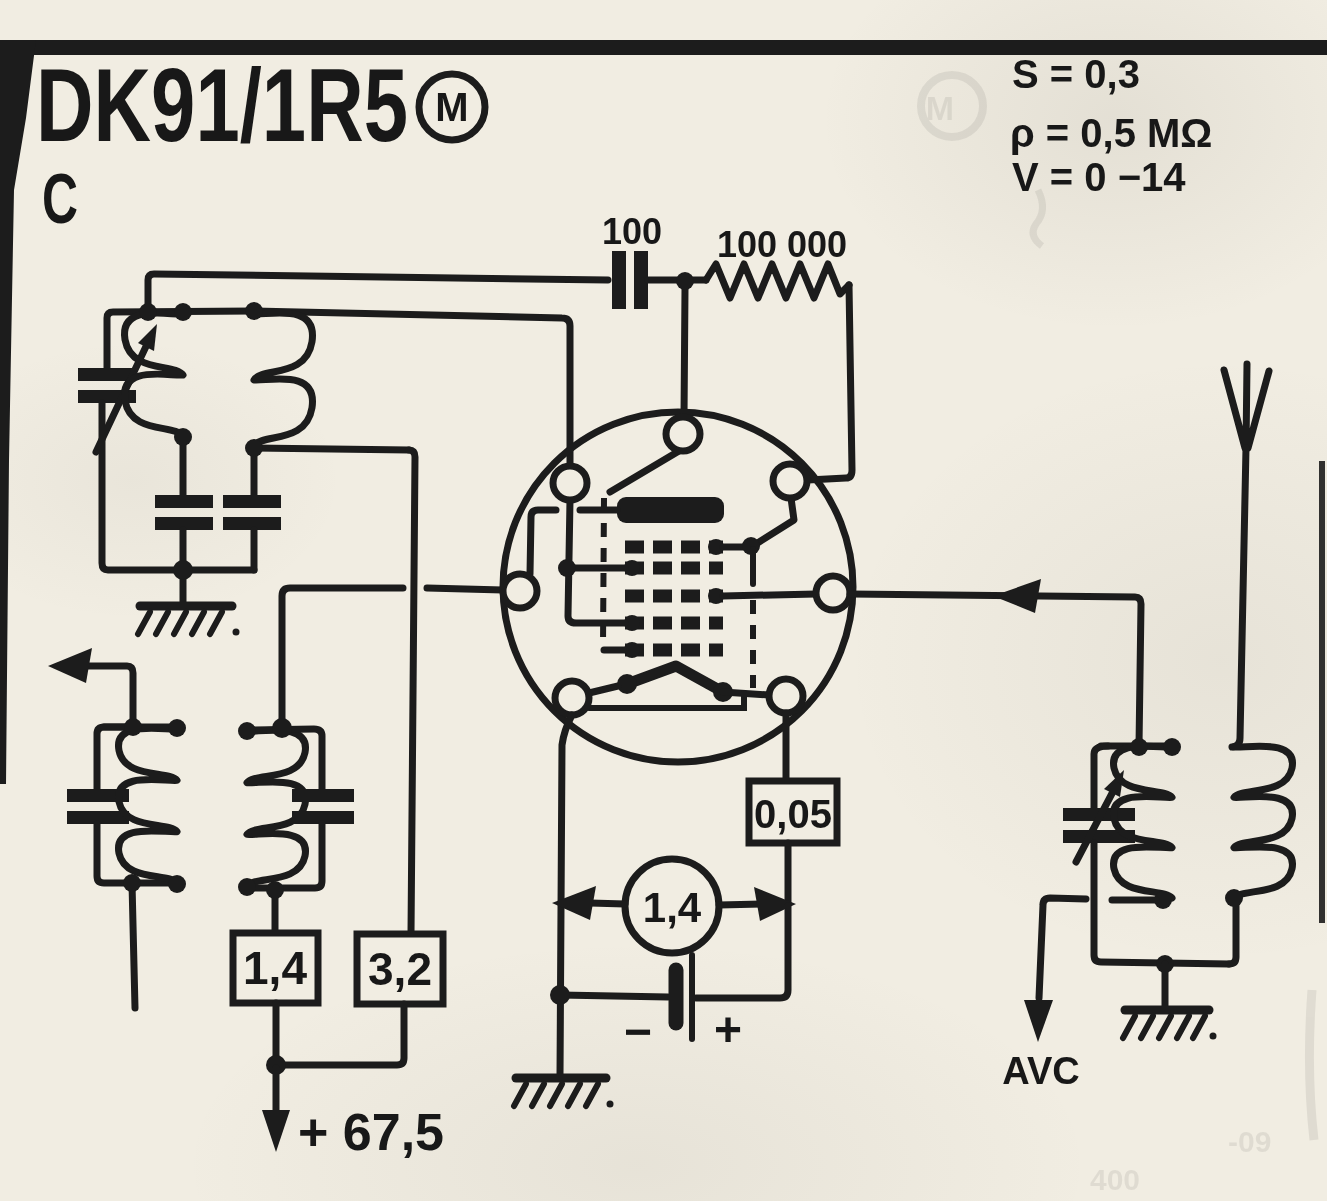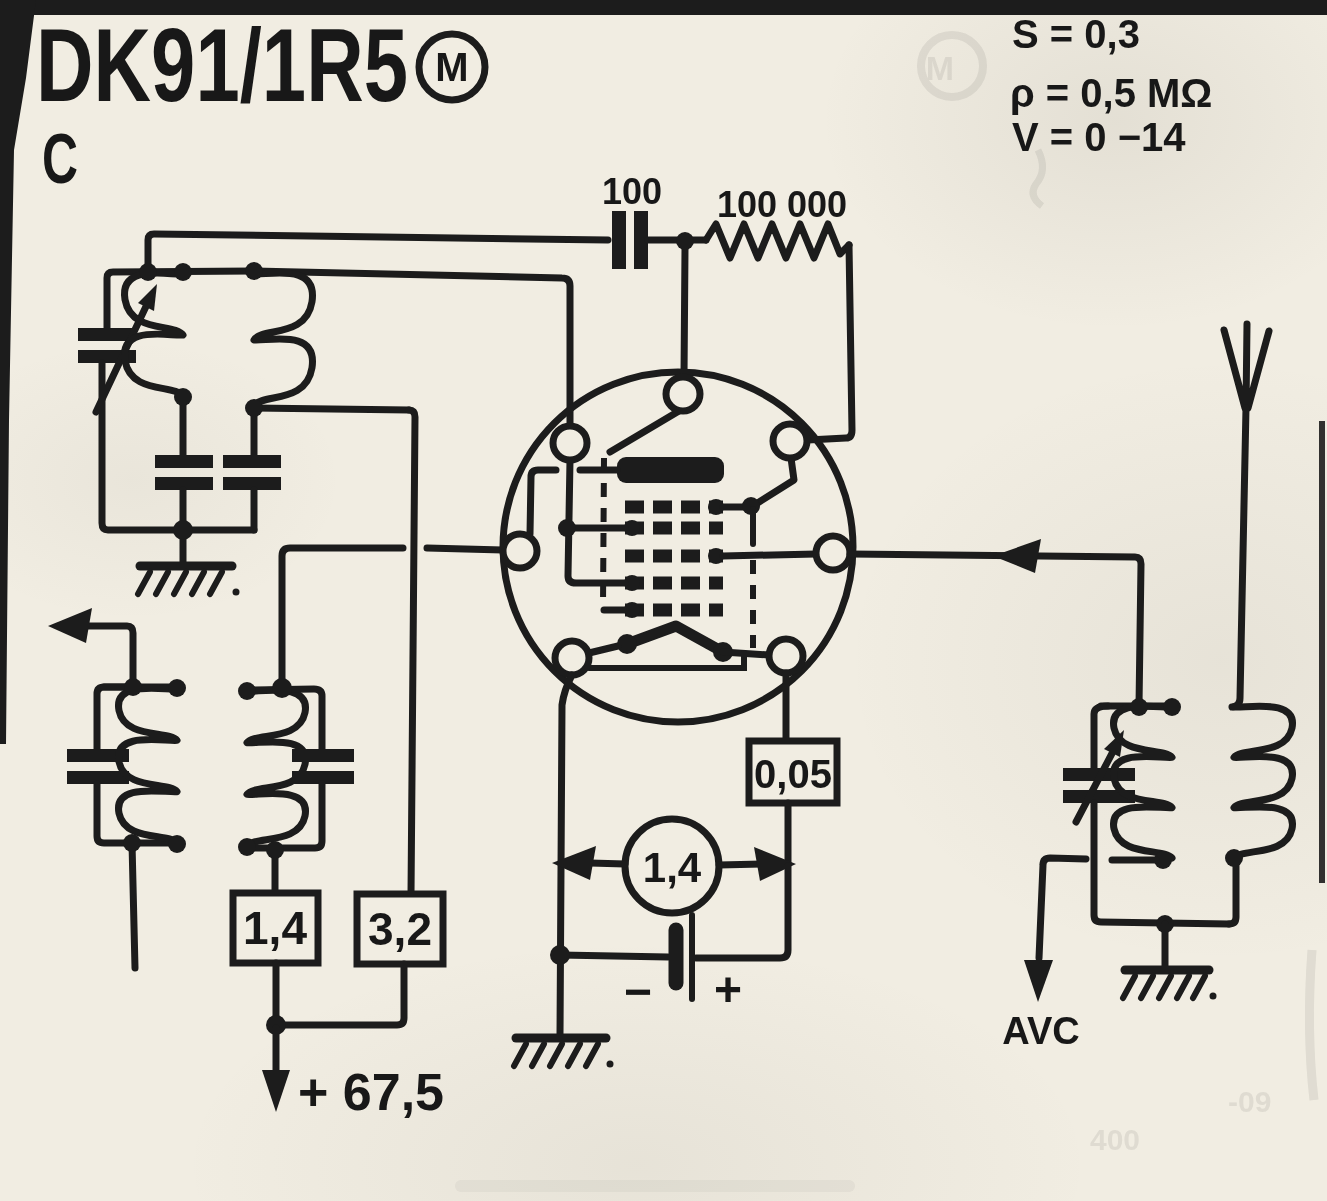--- a/index.html
+++ b/index.html
@@ -6,21 +6,21 @@
   body{
     width:1327px;height:1201px;overflow:hidden;
     font-family:"Liberation Sans",sans-serif;
     background:
       radial-gradient(ellipse 420px 300px at 84% 10%, rgba(110,104,92,.10), transparent 70%),
       radial-gradient(ellipse 520px 420px at 92% 55%, rgba(110,104,92,.08), transparent 72%),
       radial-gradient(ellipse 650px 320px at 48% 97%, rgba(110,104,92,.08), transparent 70%),
       radial-gradient(ellipse 300px 200px at 10% 40%, rgba(110,104,92,.06), transparent 70%),
       #f1ede2;
   }
-  .stage{position:relative;width:1327px;height:894px;}
+  .stage{position:relative;width:1327px;height:894px;margin-top:40px;}
   svg{position:absolute;left:0;top:0;}
   .w{fill:none;stroke:#1c1c1c;stroke-width:7;stroke-linecap:round;stroke-linejoin:round;}
   .w6{fill:none;stroke:#1c1c1c;stroke-width:6;stroke-linecap:round;}
   .fil{fill:none;stroke:#1c1c1c;stroke-width:11;stroke-linecap:round;stroke-linejoin:round;}
   .grid{fill:none;stroke:#1c1c1c;stroke-width:13;stroke-dasharray:19 9;stroke-linecap:butt;}
   .dashv{fill:none;stroke:#1c1c1c;stroke-width:6;stroke-dasharray:14 11;stroke-linecap:butt;}
   .ink{fill:#1c1c1c;stroke:none;}
   .pin{fill:#f1ede2;stroke:#1c1c1c;stroke-width:7;}
   .box{fill:#f1ede2;stroke:#1c1c1c;stroke-width:7;}
   .t{fill:#181818;font-family:"Liberation Sans",sans-serif;font-weight:bold;}

